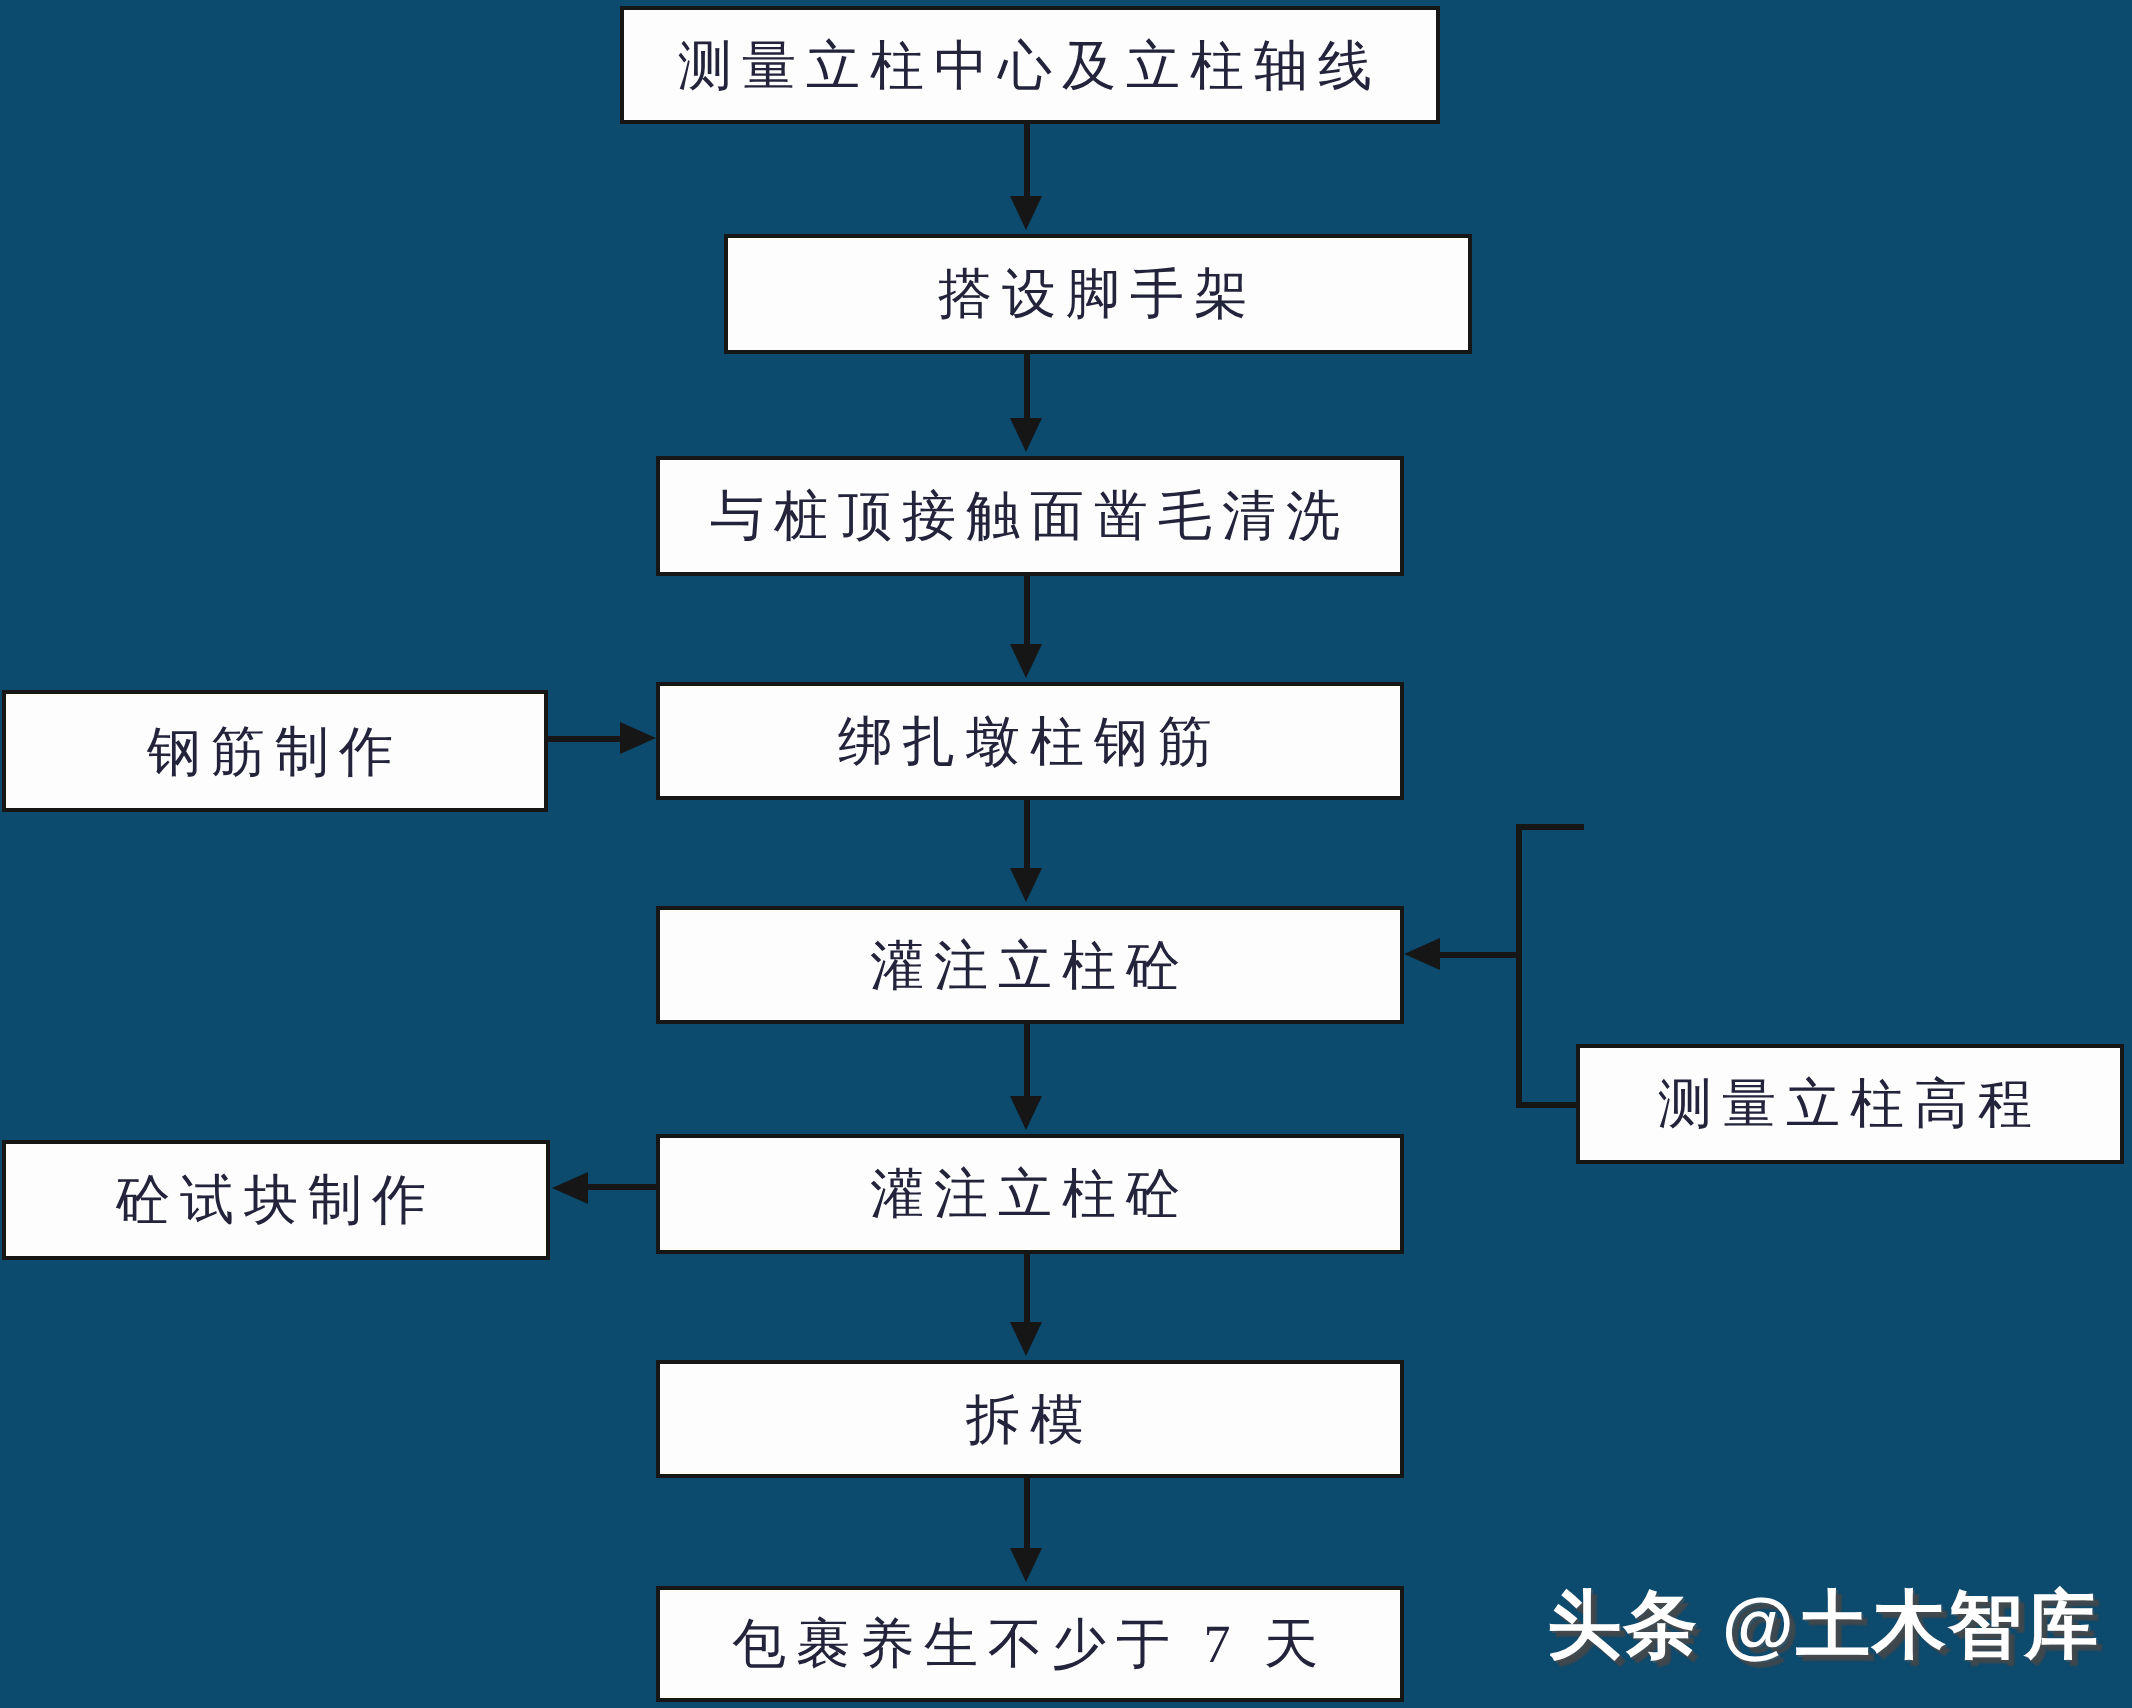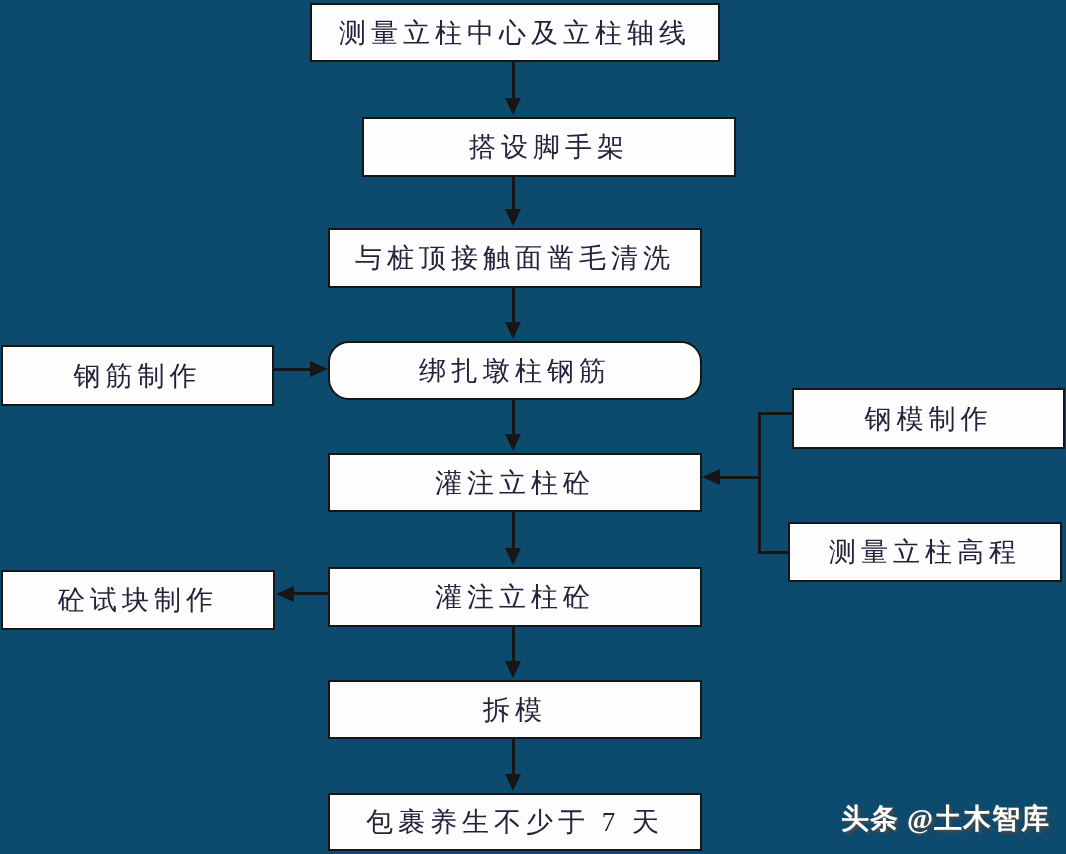--- a/index.html
+++ b/index.html
@@ -41,56 +41,55 @@
   .head-right {
     position: absolute; width: 0; height: 0;
     border-top: 8px solid transparent;
     border-bottom: 8px solid transparent;
     border-left: 18px solid #161616;
   }
   .watermark {
     position: absolute;
     right: 16px;
     bottom: 16px;
-    font-family: Liberation Serif, serif;
+    font-family: Liberation Sans, sans-serif;
     font-weight: bold;
-    font-size: 28px;
+    font-size: 37px;
     letter-spacing: 1px;
     color: #ffffff;
     text-shadow: 3px 3px 1px rgba(70,70,70,0.85), 1px 1px 0 rgba(90,90,90,0.6);
     white-space: nowrap;
     text-align: right;
   }
 </style>
 </head>
 <body>
 
 <div class="stage">
 
   <div class="box" style="left:310px; top:3px; width:410px; height:59px;">测量立柱中心及立柱轴线</div>
 
   <div class="box" style="left:328px; top:117px; width:374px; height:60px;margin-left:34px;">搭设脚手架</div>
 
   <div class="box" style="left:328px; top:228px; width:374px; height:60px;">与桩顶接触面凿毛清洗</div>
 
-  <div class="box" style="left:328px; top:341px; width:374px; height:59px;border-radius:21px;">绑扎墩柱钢筋</div>
+  <div class="box" style="left:328px; top:341px; width:374px; height:59px;">绑扎墩柱钢筋</div>
 
   <div class="box" style="left:328px; top:453px; width:374px; height:59px;">灌注立柱砼</div>
 
   <div class="box" style="left:328px; top:567px; width:374px; height:60px;">灌注立柱砼</div>
 
   <div class="box" style="left:328px; top:680px; width:374px; height:59px;">拆模</div>
 
   <div class="box" style="left:328px; top:793px; width:374px; height:58px;">包裹养生不少于 7 天</div>
 
   <div class="box" style="left:1px; top:345px; width:273px; height:61px;">钢筋制作</div>
 
   <div class="box" style="left:1px; top:570px; width:274px; height:60px;">砼试块制作</div>
 
-  <div class="box" style="left:792px; top:388px; width:273px; height:61px;">钢模制作</div>
 
   <div class="box" style="left:788px; top:522px; width:274px; height:60px;text-align:center;">测量立柱高程</div>
 
   <div class="line" style="left:512px; top:62px;  width:3px; height:37px;"></div>
   <div class="head-down" style="left:505px; top:98px;"></div>
 
   <div class="line" style="left:512px; top:177px; width:3px; height:33px;"></div>
   <div class="head-down" style="left:505px; top:209px;"></div>
 
   <div class="line" style="left:512px; top:288px; width:3px; height:35px;"></div>

